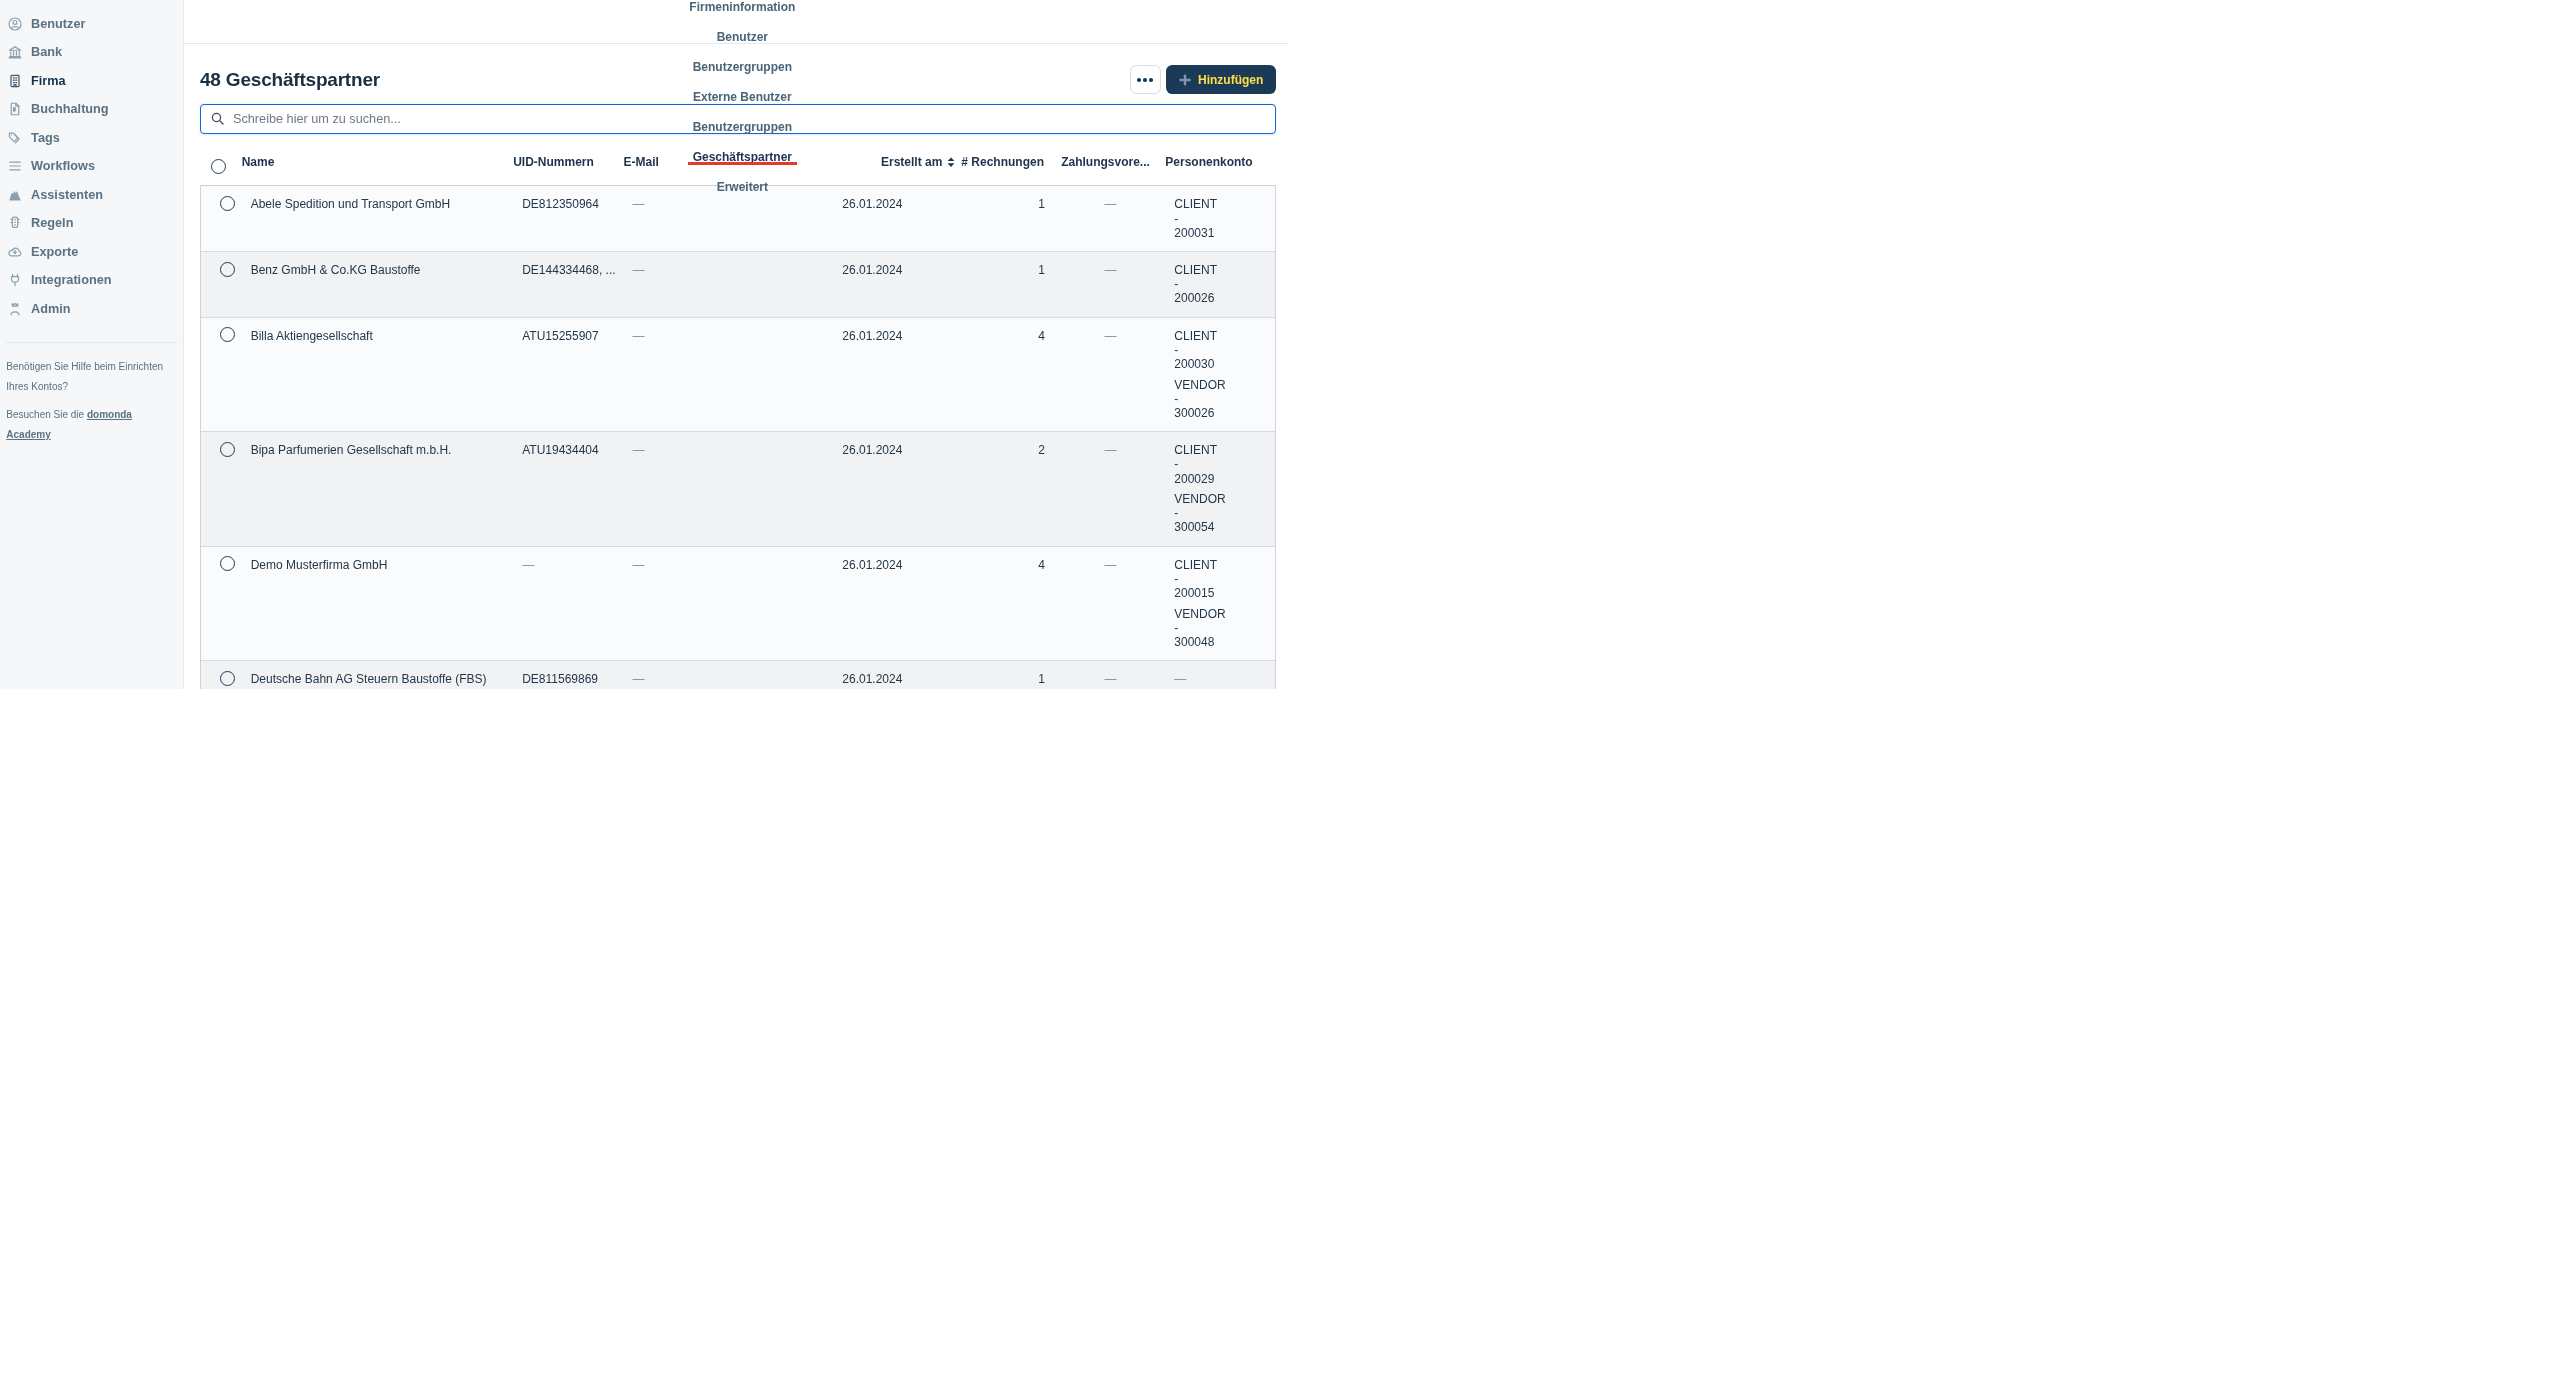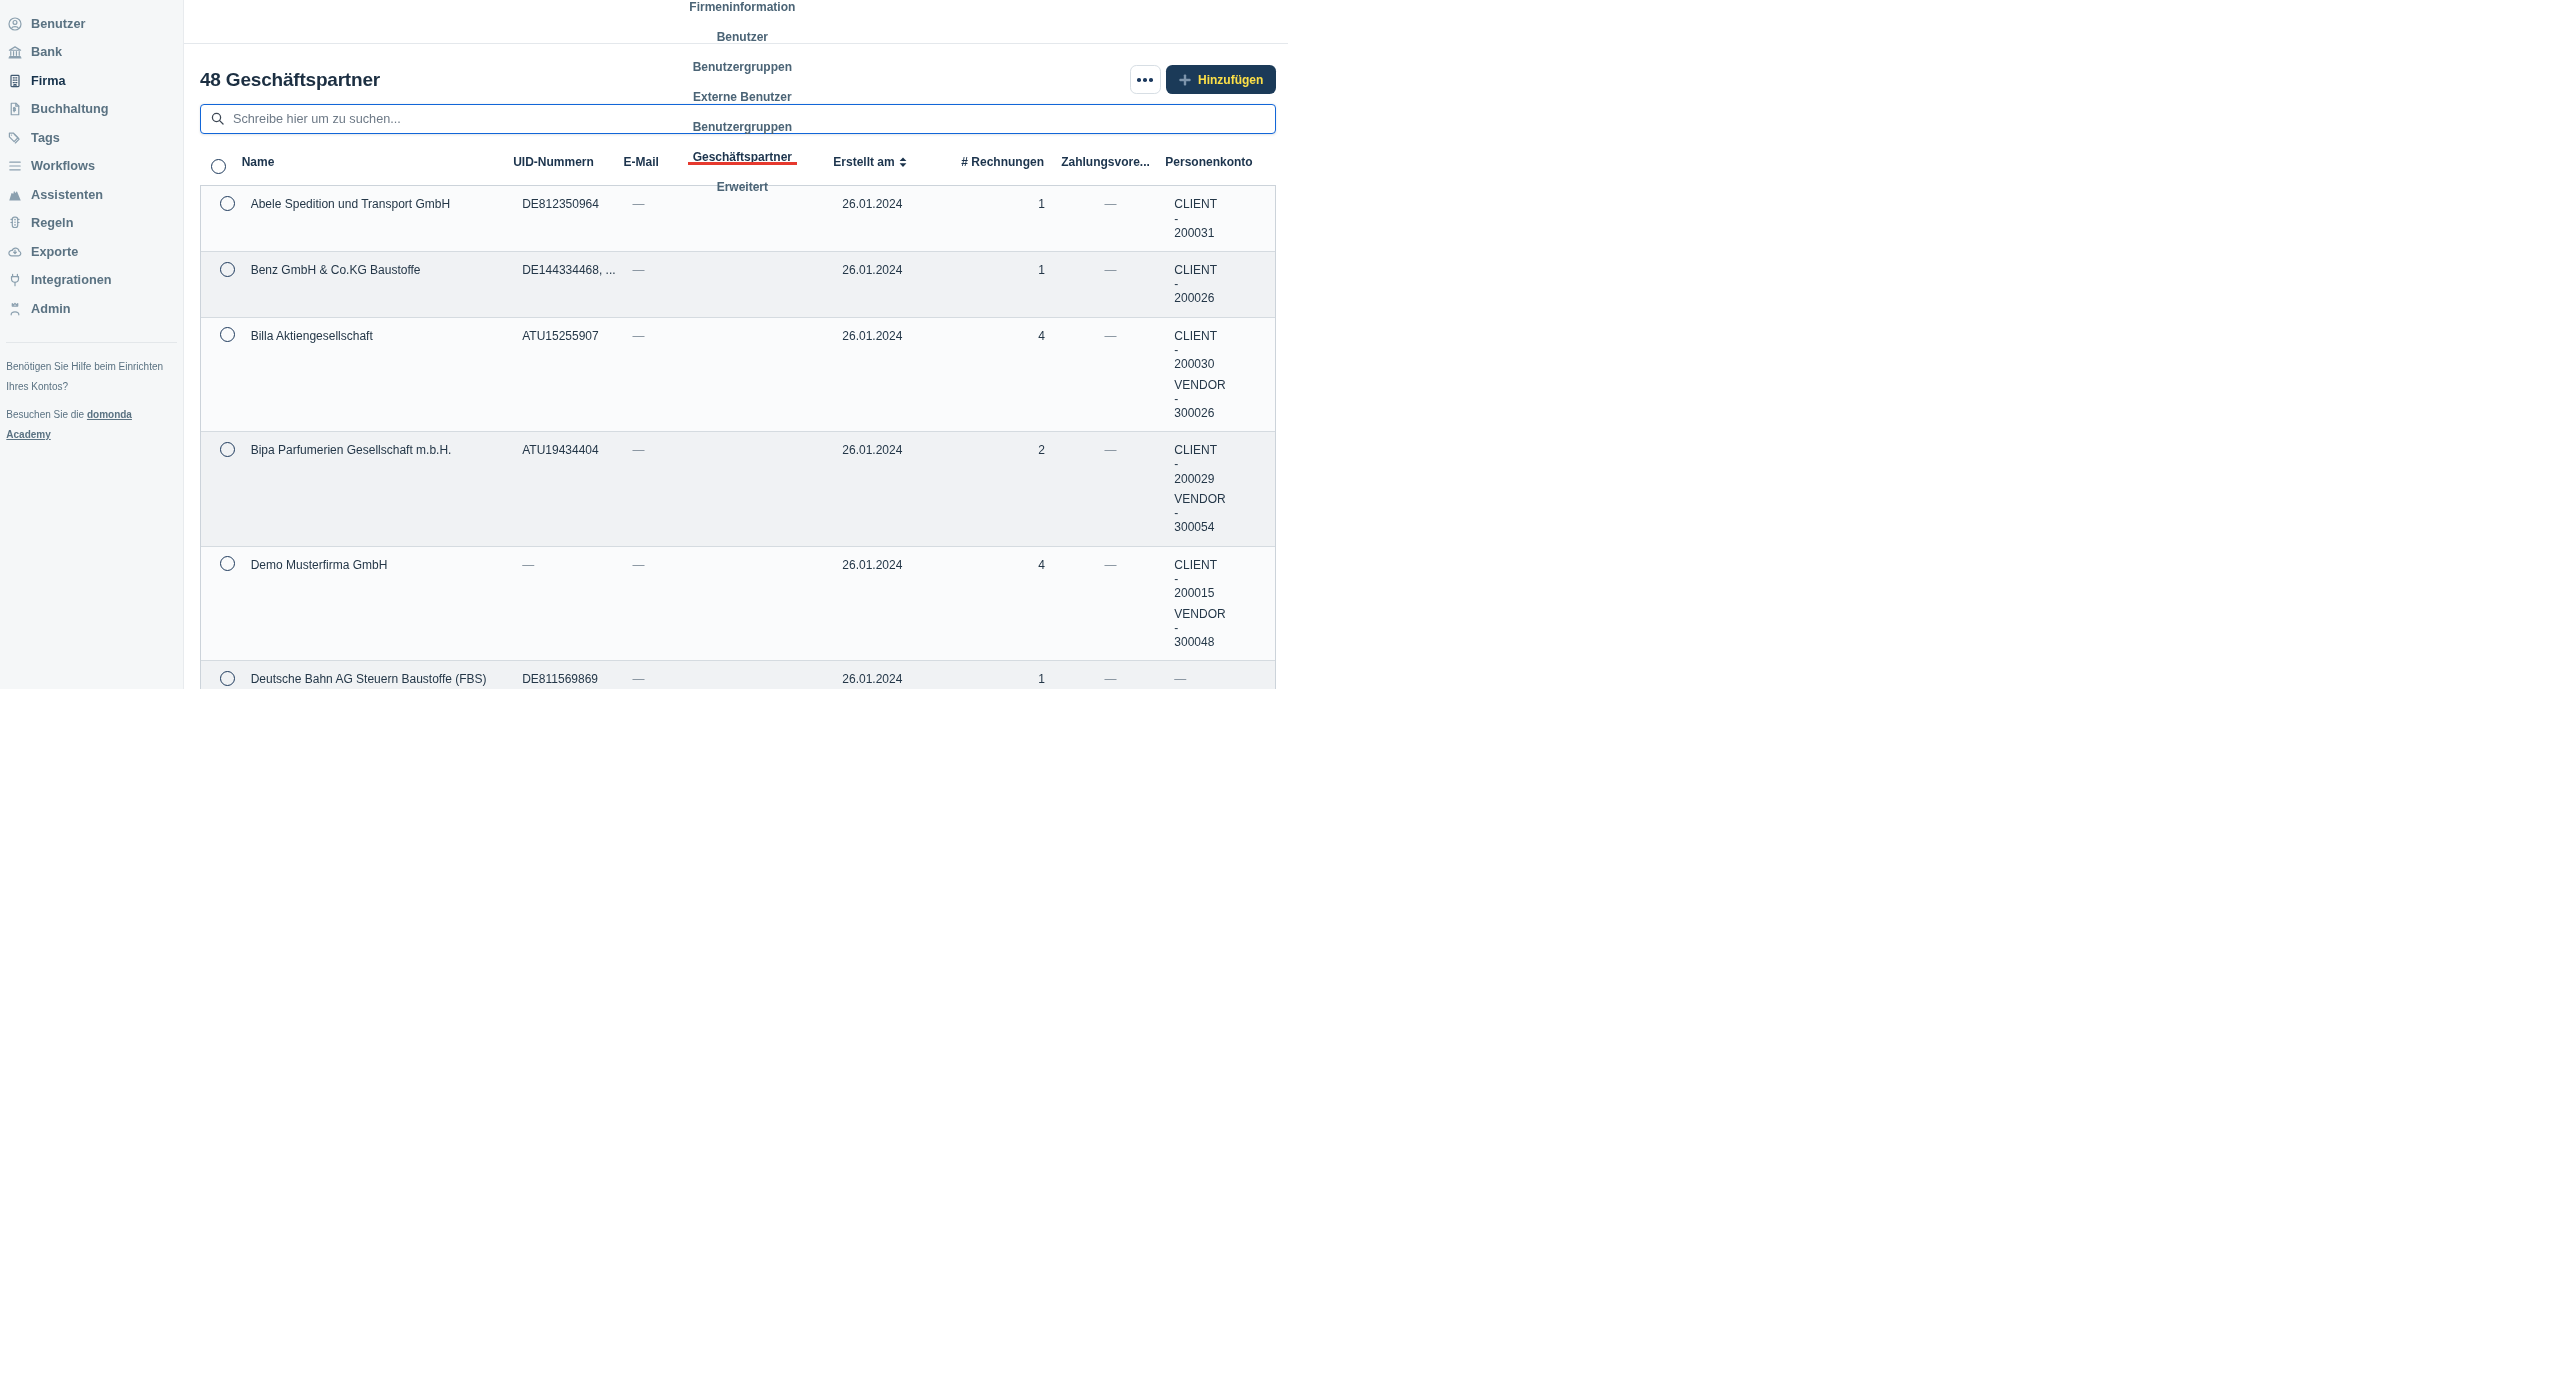--- a/index.html
+++ b/index.html
@@ -47,21 +47,21 @@
 
   .searchbar{margin-top:9.5px;height:30px;border:1.6px solid var(--blue);border-radius:4px;background:#fff;
              display:flex;align-items:center;gap:7.1px;padding:0 9.5px;box-shadow:0 0.8px 2.4px rgba(16,42,67,.12);}
   .searchbar svg{flex-shrink:0;}
   .searchbar input{border:none;outline:none;flex:1;font-size:12.7px;color:#243748;background:transparent;font-family:inherit;}
   .searchbar input::placeholder{color:#6e7a87;}
 
   
   .grid-cols{display:grid;grid-template-columns:37px 273px 112px 205px 128px 97px 107px minmax(0,1fr);}
   .thead{padding:16px 0 11px 0;align-items:center;font-size:12px;font-weight:700;color:#1c344d;}
-  .th-created{display:flex;align-items:center;gap:4.7px;padding-left:6.3px;}
+  .th-created{display:flex;align-items:center;gap:4.7px;padding-left:6.3px;justify-content:flex-end;}
   .th-name{padding-left:4.7px;}
   .th-uid{padding-left:3.2px;}
   .th-email{padding-left:1.6px;}
   .th-invoices{text-align:right;padding-right:8px;}
   .th-payment{text-align:center;}
   .th-accounts{padding-left:6.3px;}
 
   .tbody{border:0.8px solid #ccd3da;border-bottom:none;}
   .row{border-bottom:0.8px solid #d5dbe0;cursor:pointer;}
   .row:nth-child(odd){background:#fafbfc;}

